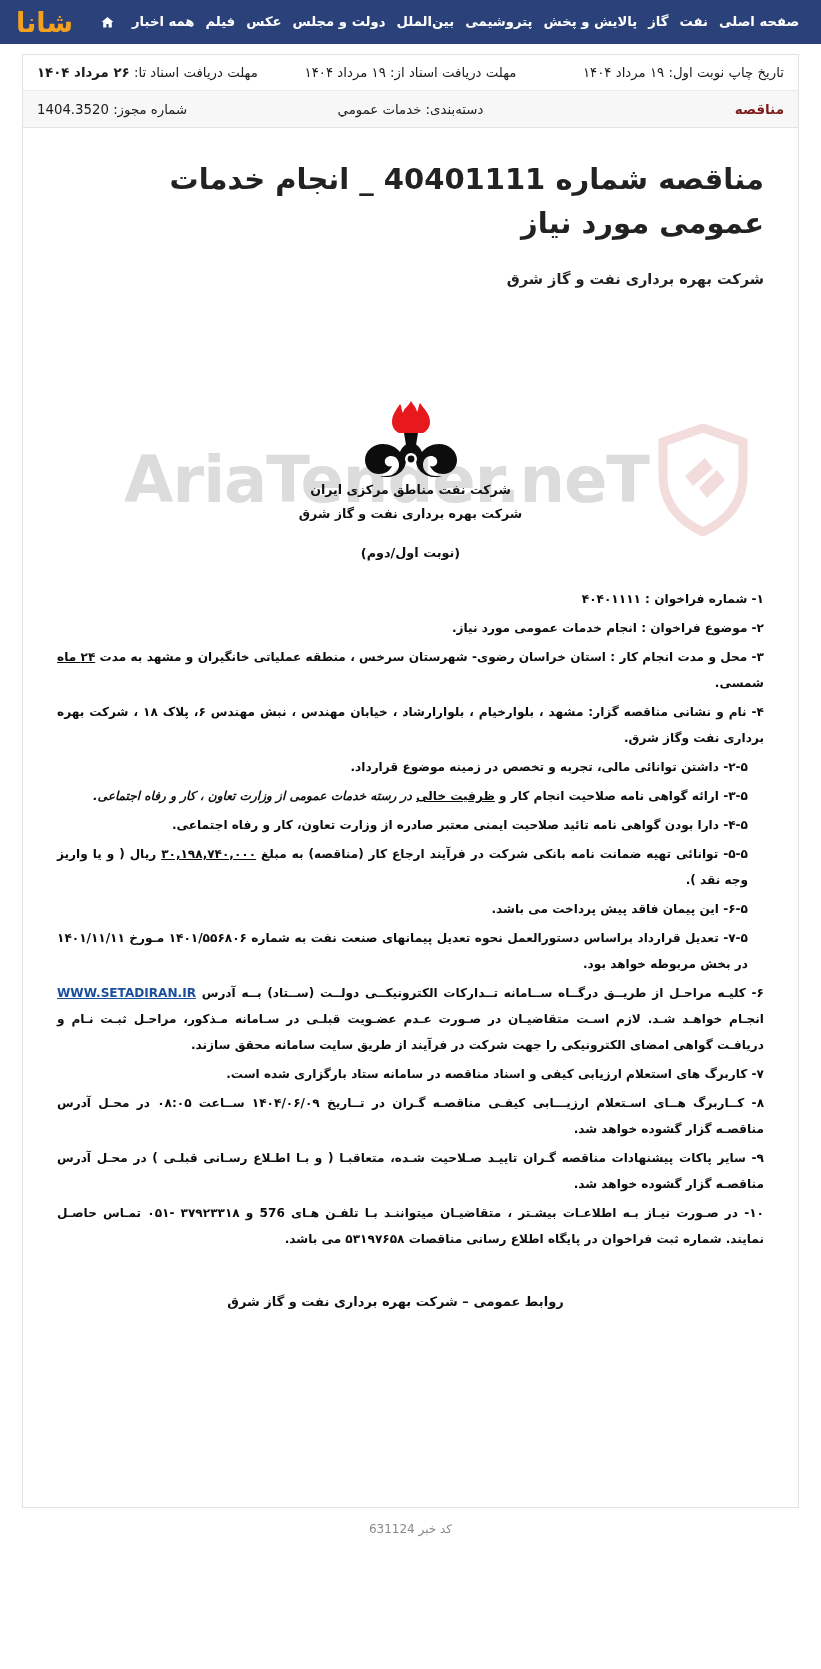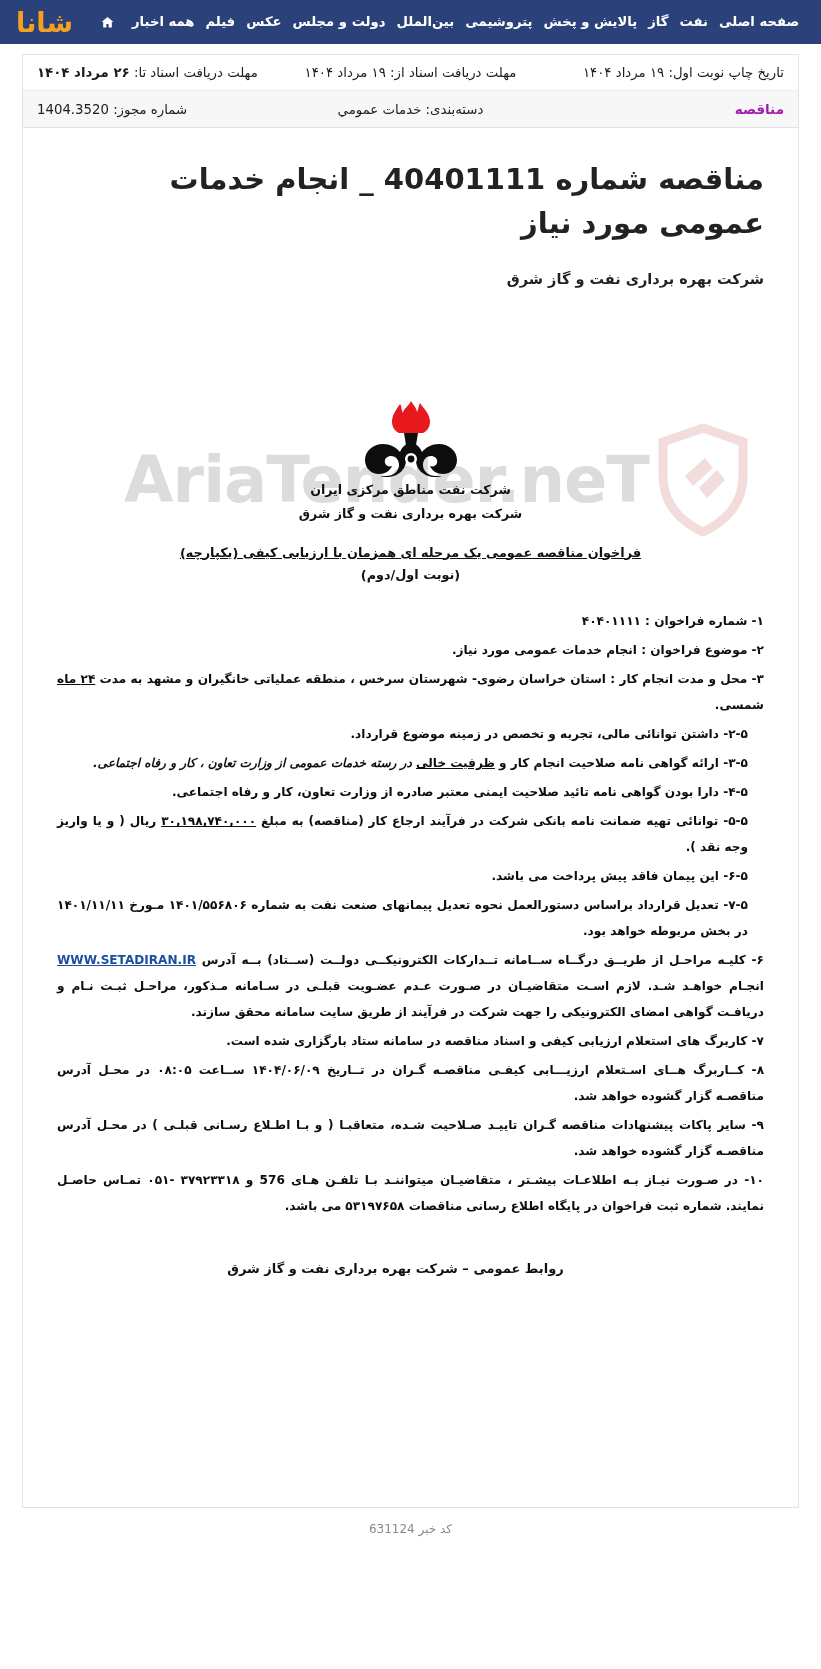--- a/index.html
+++ b/index.html
@@ -81,21 +81,21 @@
     align-items: center;
     padding: 10px 14px;
     font-size: 13.3px;
     color: #1c1c1c;
   }
   .meta-row.alt { background: #f7f7f7; border-top: 1px solid #ececec; }
   .meta-cell { flex: 1 1 0; text-align: center; white-space: nowrap; }
   .meta-cell.right { text-align: right; }
   .meta-cell.left  { text-align: left; }
   .meta-strong { font-weight: bold; }
-  .badge-tender { font-weight: bold; font-size: 13.5px; color: #a21caf; }
+  .badge-tender { font-weight: bold; font-size: 13.5px; color: #7f1d1d; }
 
   
   .doc-body {
     position: relative;
     border: 1px solid #e2e2e2;
     border-top: none;
     padding: 30px 34px 20px 34px;
     background: #ffffff;
     min-height: 1380px;
   }
@@ -269,36 +269,38 @@
 
           <path d="M61 44c-5 0-9 4-11 9-4-5-10-8-17-8-10 0-18 7-18 16 0 8 6 14 14 14 6 0 11-3 13-8-3 1-6 0-7-3-1-4 2-7 6-7 5 0 8 4 8 9 0 6-5 11-13 11h-6c7 2 13 1 18-2 5-3 8-8 8-14h10c0 6 3 11 8 14 5 3 11 4 18 2h-6c-8 0-13-5-13-11 0-5 3-9 8-9 4 0 7 3 6 7-1 3-4 4-7 3 2 5 7 8 13 8 8 0 14-6 14-14 0-9-8-16-18-16-7 0-13 3-17 8-2-5-6-9-11-9z" fill="#0d0d0d"></path>
           <circle cx="61" cy="60" r="6" fill="#ffffff"></circle>
           <circle cx="61" cy="60" r="3.4" fill="#0d0d0d"></circle>
         </svg>
         <div class="org-line">شرکت نفت مناطق مرکزی ایران</div>
         <div class="org-line">شرکت بهره برداری نفت و گاز شرق</div>
       </div>
 
       <div class="call-head">
-        <div class="u">فراخوان مناقصه عمومی یک مرحله ای همزمان با ارزیابی کیفی (یکپارچه)</div>
         <div>(نوبت اول/دوم)</div>
       </div>
 
       <div class="clauses">
 
         <p class="clause">
           <span>۱- شماره فراخوان : </span><span class="u">۴۰۴۰۱۱۱۱</span>
         </p>
 
         <p class="clause">۲- موضوع فراخوان : انجام خدمات عمومی مورد نیاز.</p>
 
         <p class="clause just">
           <span>۳- محل و مدت انجام کار : استان خراسان رضوی- شهرستان سرخس ، منطقه عملیاتی خانگیران و مشهد به مدت </span><span class="num-em">۲۴ ماه</span><span> شمسی.</span>
         </p>
 
+        <p class="clause just">
+          <span>۴- نام و نشانی مناقصه گزار: مشهد ، بلوارخیام ، بلوارارشاد ، خیابان مهندس ، نبش مهندس </span><span class="u">۶</span><span>، پلاک </span><span class="u">۱۸</span><span> ، شرکت بهره برداری نفت وگاز شرق.</span>
+        </p>
 
 
         <p class="clause ind1">۲-۵- داشتن توانائی مالی، تجربه و تخصص در زمینه موضوع قرارداد.</p>
 
         <p class="clause ind1 just">
           <span>۳-۵- ارائه گواهی نامه صلاحیت انجام کار و </span><span class="num-em">ظرفیت خالی</span><span class="ital u"> در رسته خدمات عمومی از وزارت تعاون ، کار و رفاه اجتماعی.</span>
         </p>
 
         <p class="clause ind1">۴-۵- دارا بودن گواهی نامه تائید صلاحیت ایمنی معتبر صادره از وزارت تعاون، کار و رفاه اجتماعی.</p>
 

